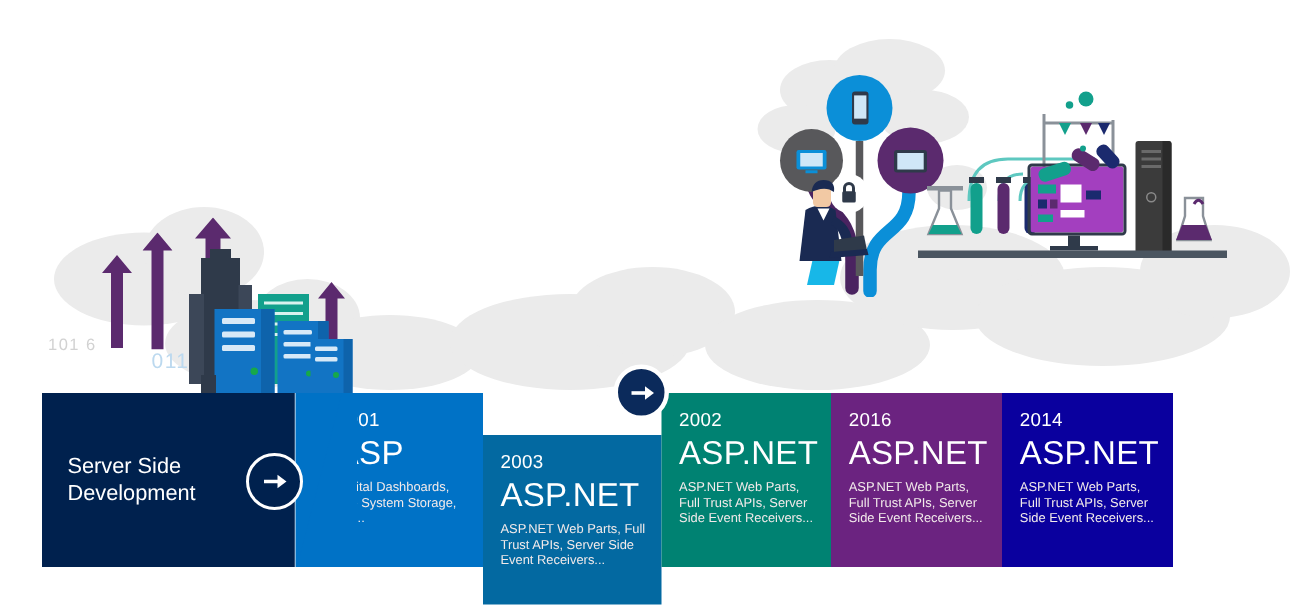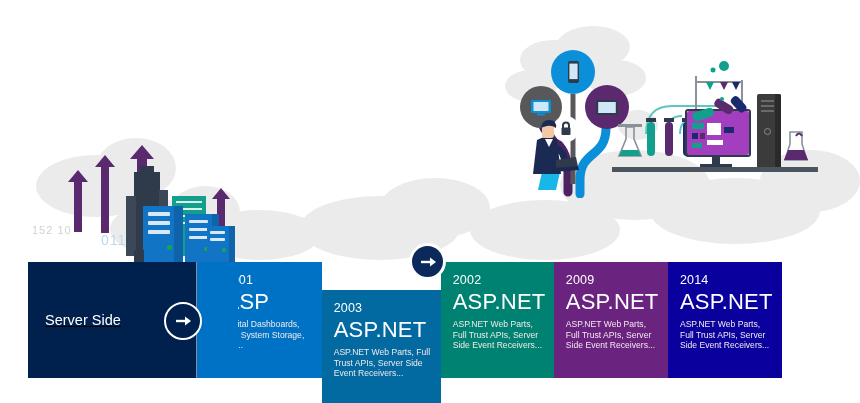--- a/index.html
+++ b/index.html
@@ -48,21 +48,21 @@
     color: #ffffff; font-size: 22px; font-weight: 300;
     letter-spacing: .2px; line-height: 26px; white-space: nowrap;
   }
   .seg .desc {
     color: #f2eaea; font-size: 8.6px; line-height: 10.6px;
     font-weight: 400; margin-top: 4px; max-width: 106px;
   }
 
   #seg-intro {
     width: 170px; background: #00214e;
-    display: flex; align-items: center; padding: 0 0 0 17px; text-decoration: underline;
+    display: flex; align-items: center; padding: 0 0 0 17px;
     -webkit-clip-path: polygon(0 0, 100% 0, 100% 100%, 0 100%);
   }
   #seg-intro .intro-label {
     color: #ffffff; font-size: 14.5px; line-height: 18px; font-weight: 400;
   }
   
   #wedge {
     position: absolute; left: 170px; top: 0; width: 40px; height: 116px;
     background: #0072c6;
     -webkit-clip-path: polygon(30px 0, 100% 0, 100% 100%, 0 100%);
@@ -95,21 +95,21 @@
     <div class="cloud" style="left:520px; top:40px;  width:66px;  height:40px;"></div>
     <div class="cloud" style="left:556px; top:26px;  width:74px;  height:42px;"></div>
     <div class="cloud" style="left:586px; top:60px;  width:60px;  height:36px;"></div>
     <div class="cloud" style="left:505px; top:70px;  width:52px;  height:32px;"></div>
     <div class="cloud" style="left:560px; top:150px; width:150px; height:70px;"></div>
     <div class="cloud" style="left:650px; top:178px; width:170px; height:66px;"></div>
     <div class="cloud" style="left:760px; top:150px; width:100px; height:62px;"></div>
     <div class="cloud" style="left:618px; top:110px; width:40px;  height:30px;"></div>
   </div>
 
-  <div class="binary binary-grey" style="left:32px; top:224px;">152 10</div>
+  <div class="binary binary-grey" style="left:32px; top:224px;">101 6</div>
   <div class="binary binary-blue" style="left:101px; top:232px;">011001</div>
 
   <div>
 
     <svg class="arrow-up" style="left:68px; top:170px;" width="20" height="62" viewBox="0 0 20 62">
       <polygon points="10,0 20,12 14,12 14,62 6,62 6,12 0,12" fill="#5B2A6E"></polygon>
     </svg>
     <svg class="arrow-up" style="left:95px; top:155px;" width="20" height="78" viewBox="0 0 20 78">
       <polygon points="10,0 20,12 14,12 14,78 6,78 6,12 0,12" fill="#5B2A6E"></polygon>
     </svg>
@@ -277,20 +277,21 @@
     </svg>
 
     <div class="labpart" style="left:612px; top:167px; width:206px; height:5px; background:#4A5560;"></div>
   </div>
 
   <div id="timeline">
 
     <div id="seg-intro">
       <div class="intro-label">
         <div>Server Side</div>
+        <div>Development</div>
       </div>
     </div>
     <div id="wedge"></div>
 
     <div class="seg" style="width:126px; background:#0072C6; padding-left:28px;">
       <div class="year">2001</div>
       <div class="tech">ASP</div>
       <div class="desc">Digital Dashboards, File System Storage, etc...</div>
     </div>
 
@@ -300,21 +301,21 @@
       <div class="desc">ASP.NET Web Parts, Full Trust APIs, Server Side Event Receivers...</div>
     </div>
 
     <div class="seg" style="width:114px; background:#008272;">
       <div class="year">2002</div>
       <div class="tech">ASP.NET</div>
       <div class="desc">ASP.NET Web Parts, Full Trust APIs, Server Side Event Receivers...</div>
     </div>
 
     <div class="seg" style="width:115px; background:#6B2380;">
-      <div class="year">2009</div>
+      <div class="year">2016</div>
       <div class="tech">ASP.NET</div>
       <div class="desc">ASP.NET Web Parts, Full Trust APIs, Server Side Event Receivers...</div>
     </div>
 
     <div class="seg" style="width:115px; background:#0A009E;">
       <div class="year">2014</div>
       <div class="tech">ASP.NET</div>
       <div class="desc">ASP.NET Web Parts, Full Trust APIs, Server Side Event Receivers...</div>
     </div>
   </div>

